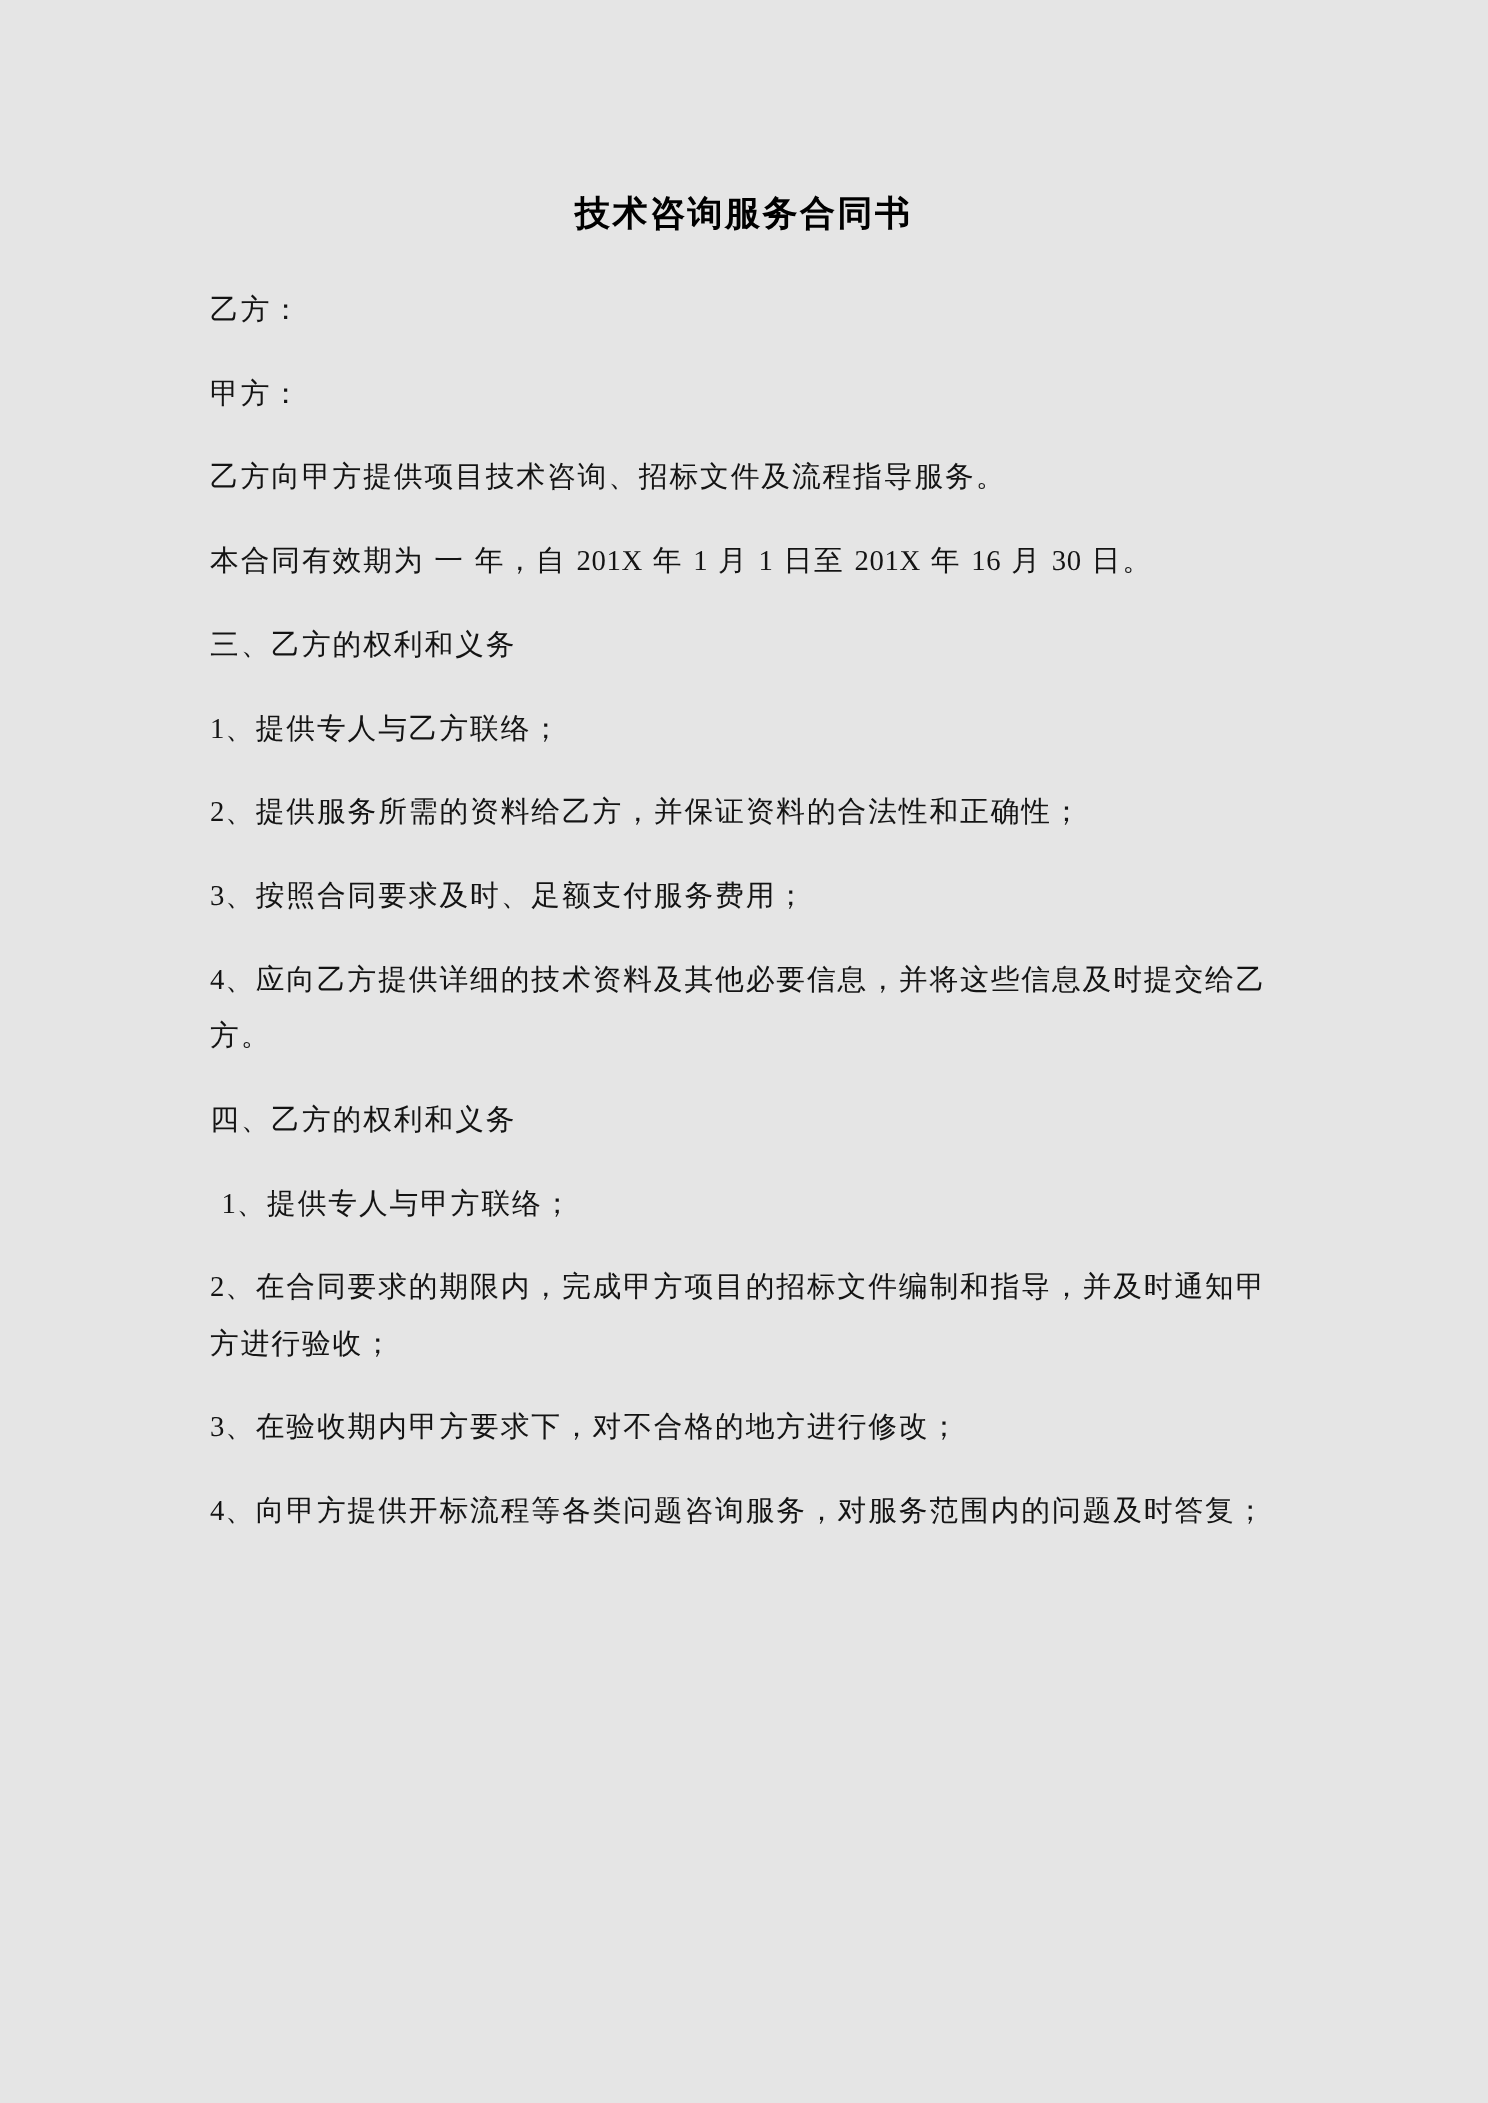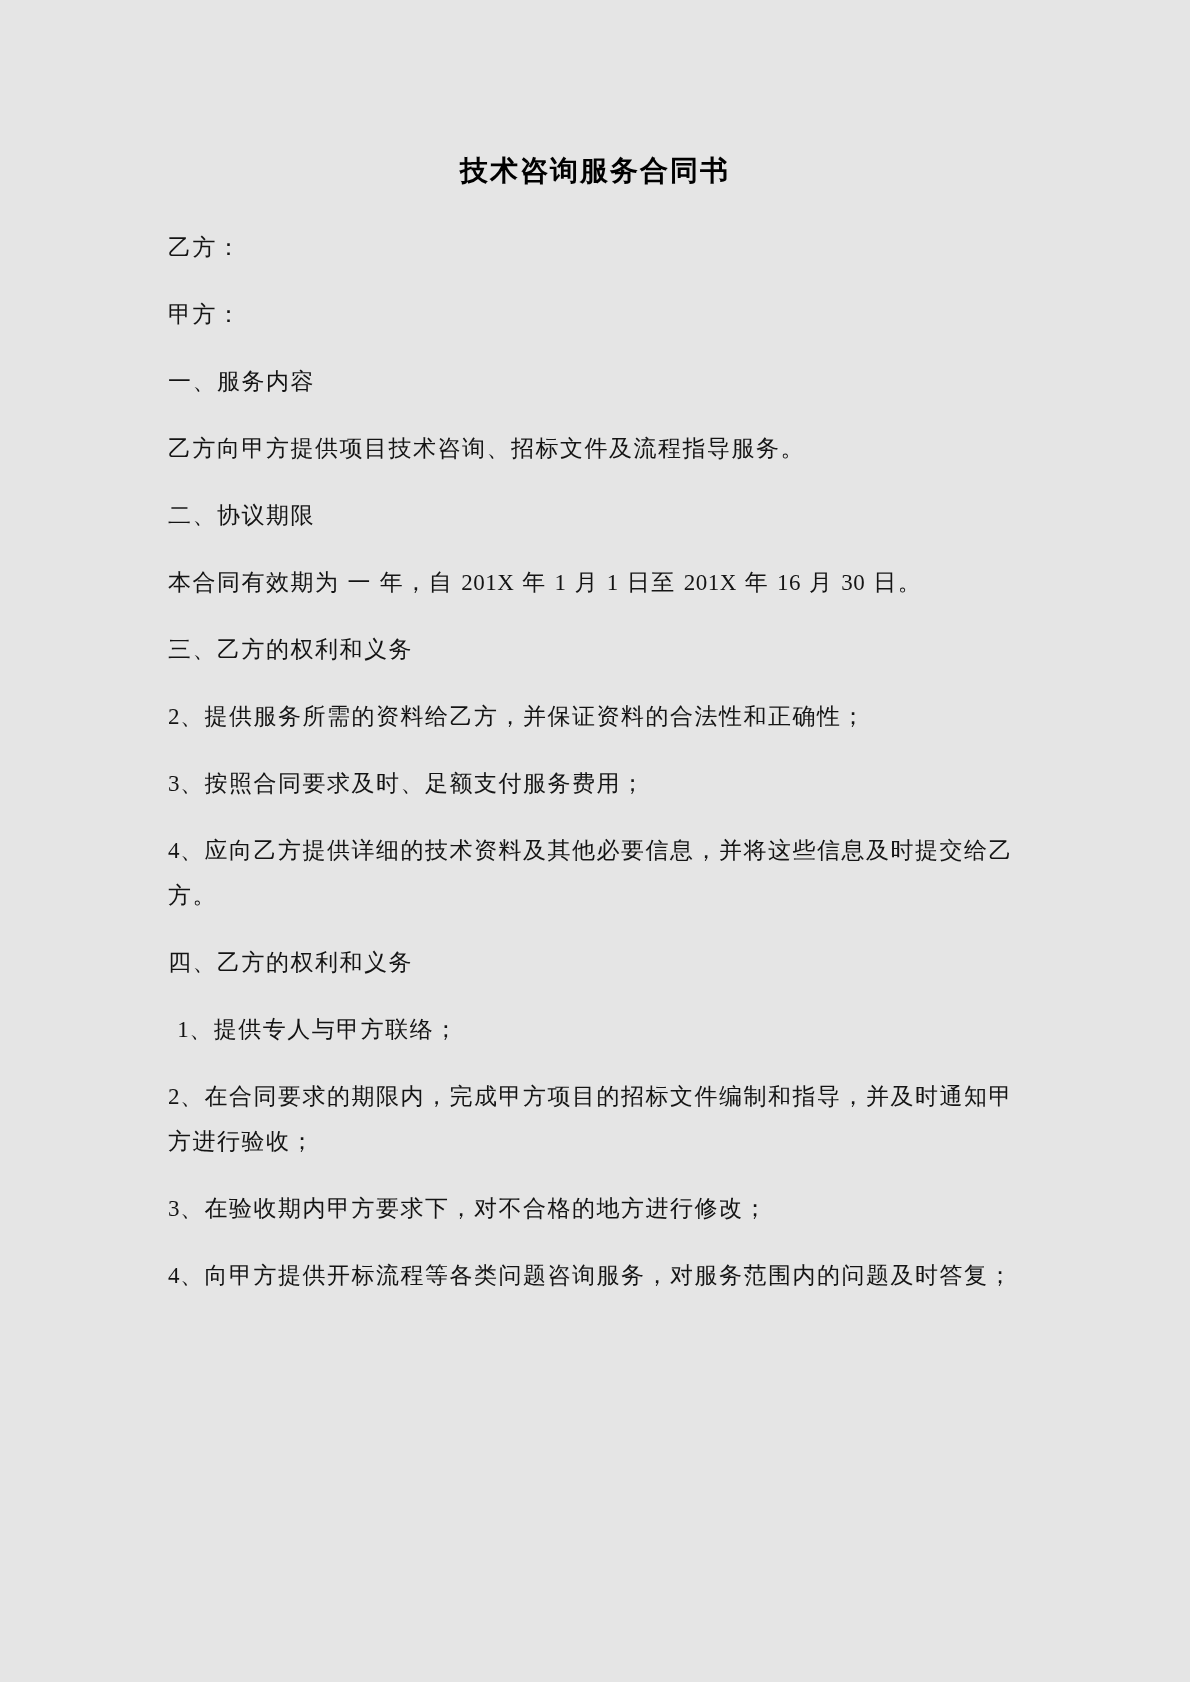--- a/index.html
+++ b/index.html
@@ -58,35 +58,32 @@
     <div class="para">
       <div class="line">乙方：</div>
     </div>
 
     <div class="para">
       <div class="line">甲方：</div>
     </div>
 
 
     <div class="para">
-      <div class="line">一、服务内容</div>
-    </div>
-    <div class="para">
       <div class="line">乙方向甲方提供项目技术咨询、招标文件及流程指导服务。</div>
     </div>
 
-    <div class="para">
-      <div class="line">二、协议期限</div>
-    </div>
     <div class="para">
       <div class="line">本合同有效期为 一 年，自 <span class="lat">201X</span> 年 <span class="lat">1</span> 月 <span class="lat">1</span> 日至 <span class="lat">201X</span> 年 <span class="lat">16</span> 月 <span class="lat">30</span> 日。</div>
     </div>
 
     <div class="para">
       <div class="line">三、乙方的权利和义务</div>
+    </div>
+    <div class="para">
+      <div class="line"><span class="lat">1</span>、提供专人与乙方联络；</div>
     </div>
     <div class="para">
       <div class="line"><span class="lat">2</span>、提供服务所需的资料给乙方，并保证资料的合法性和正确性；</div>
     </div>
     <div class="para">
       <div class="line"><span class="lat">3</span>、按照合同要求及时、足额支付服务费用；</div>
     </div>
     <div class="para">
       <div class="line"><span class="lat">4</span>、应向乙方提供详细的技术资料及其他必要信息，并将这些信息及时提交给乙</div>
       <div class="line">方。</div>

